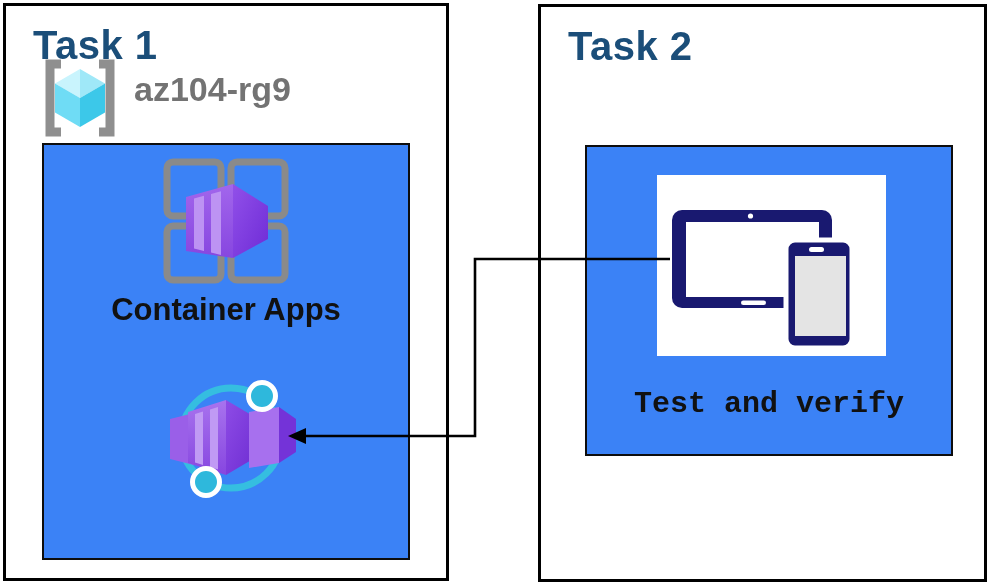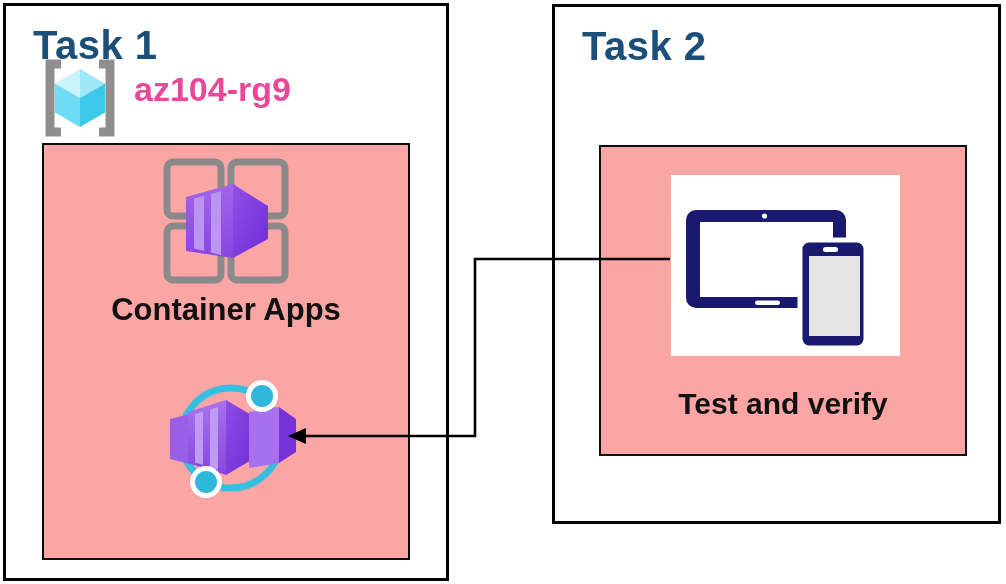--- a/index.html
+++ b/index.html
@@ -1,35 +1,35 @@
 <!DOCTYPE html>
 <html><head>
 <meta charset="utf-8">
 <style>
   html,body{margin:0;padding:0;background:#ffffff;}
   body{font-family:"Liberation Sans","DejaVu Sans",sans-serif;}
   .canvas{position:relative;width:1006px;height:584px;background:#ffffff;overflow:hidden;}
 
   .task-box{position:absolute;background:#ffffff;border:3px solid #000000;box-sizing:border-box;}
   #task1-box{left:3px;top:3px;width:446px;height:578px;}
-  #task2-box{left:552px;top:4px;width:449px;height:520px;}
+  #task2-box{left:538px;top:4px;width:449px;height:578px;}
 
   .task-title{position:absolute;left:27px;top:8px;font-size:40px;font-weight:bold;color:#1b4e79;letter-spacing:0.5px;margin-top:9px;}
 
-  .inner-panel{position:absolute;background:#fca5a5;border:2px solid #0d0d0d;box-sizing:border-box;}
+  .inner-panel{position:absolute;background:#3b82f6;border:2px solid #0d0d0d;box-sizing:border-box;}
   #task1-inner{left:36px;top:137px;width:368px;height:417px;}
-  #task2-inner{left:44px;top:138px;width:368px;height:311px;}
+  #task2-inner{left:44px;top:138px;width:368px;height:311px;font-family:Liberation Mono, monospace;}
 
   .icon-abs{position:absolute;}
   .diagram-label{position:absolute;left:0;width:100%;text-align:center;color:#111111;font-weight:bold;font-size:31px;line-height:38px;}
   #env-label{top:146px;}
   #app-label{top:362px;}
   #test-label{top:238px;font-size:30px;}
 
-  #rg-row-label{position:absolute;left:128px;top:64px;font-size:34px;font-weight:bold;color:#ec4899;}
+  #rg-row-label{position:absolute;left:128px;top:64px;font-size:34px;font-weight:bold;color:#737373;}
 
   #white-panel{position:absolute;left:70px;top:28px;width:229px;height:181px;background:#ffffff;}
 
   #connector-overlay{position:absolute;left:0;top:0;width:1006px;height:584px;pointer-events:none;z-index:50;}
 </style>
 </head>
 <body>
 
 <div class="canvas">
 

